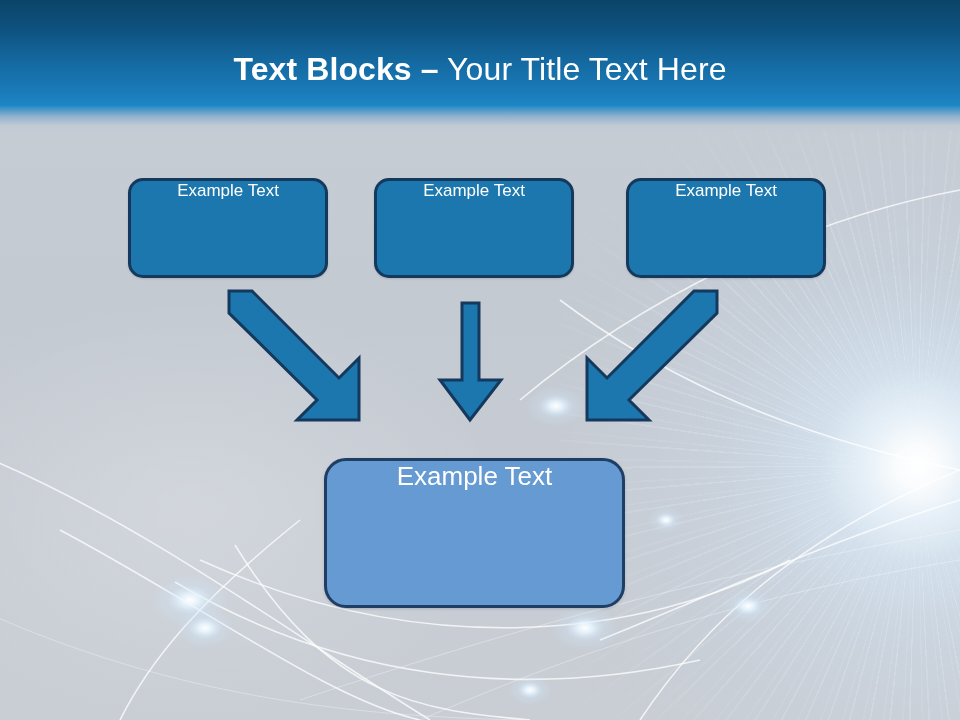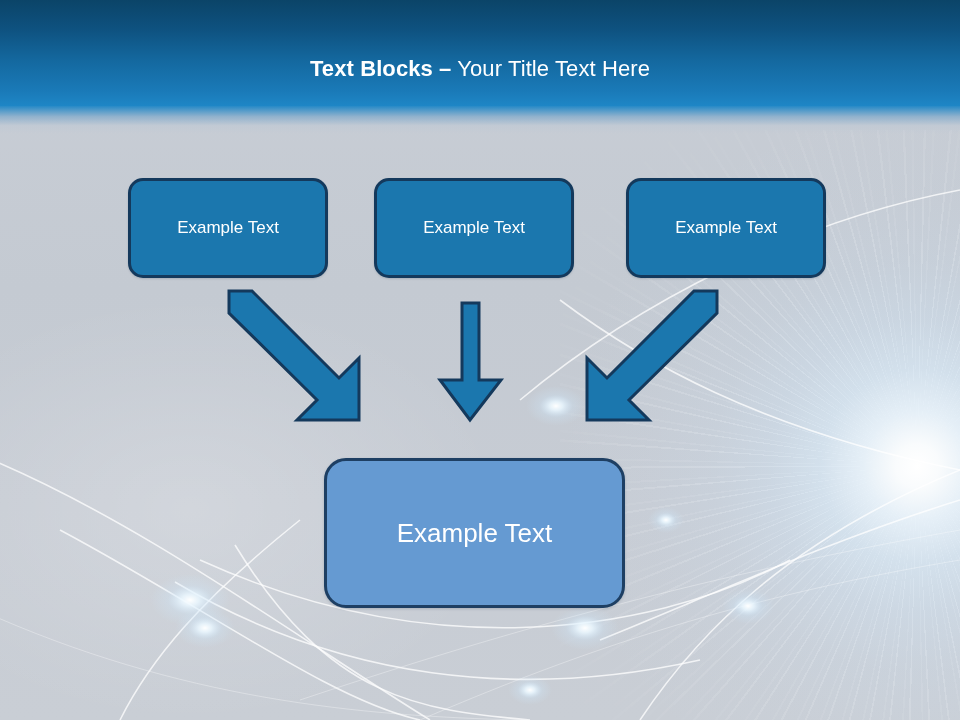--- a/index.html
+++ b/index.html
@@ -103,34 +103,33 @@
         rgba(180,196,212,0.28) 70%,
         rgba(197,203,211,0.0) 100%);
   }
   .slide-title {
     position: absolute;
     left: 0;
     top: 52px;
     width: 960px;
     text-align: center;
     color: #ffffff;
-    font-size: 22px;
+    font-size: 32px;
     line-height: 34px;
     letter-spacing: 0.1px;
     white-space: nowrap;
   }
   .slide-title .t-bold { font-weight: bold; }
   .slide-title .t-reg  { font-weight: normal; }
 
   
   .block {
     position: absolute;
     box-sizing: border-box;
     display: flex;
-    align-items: center;
     justify-content: center;
     color: #ffffff;
     border-style: solid;
   }
   .block-top {
     width: 200px;
     height: 100px;
     top: 178px;
     background: #1b77ae;
     border: 3px solid #14395c;

